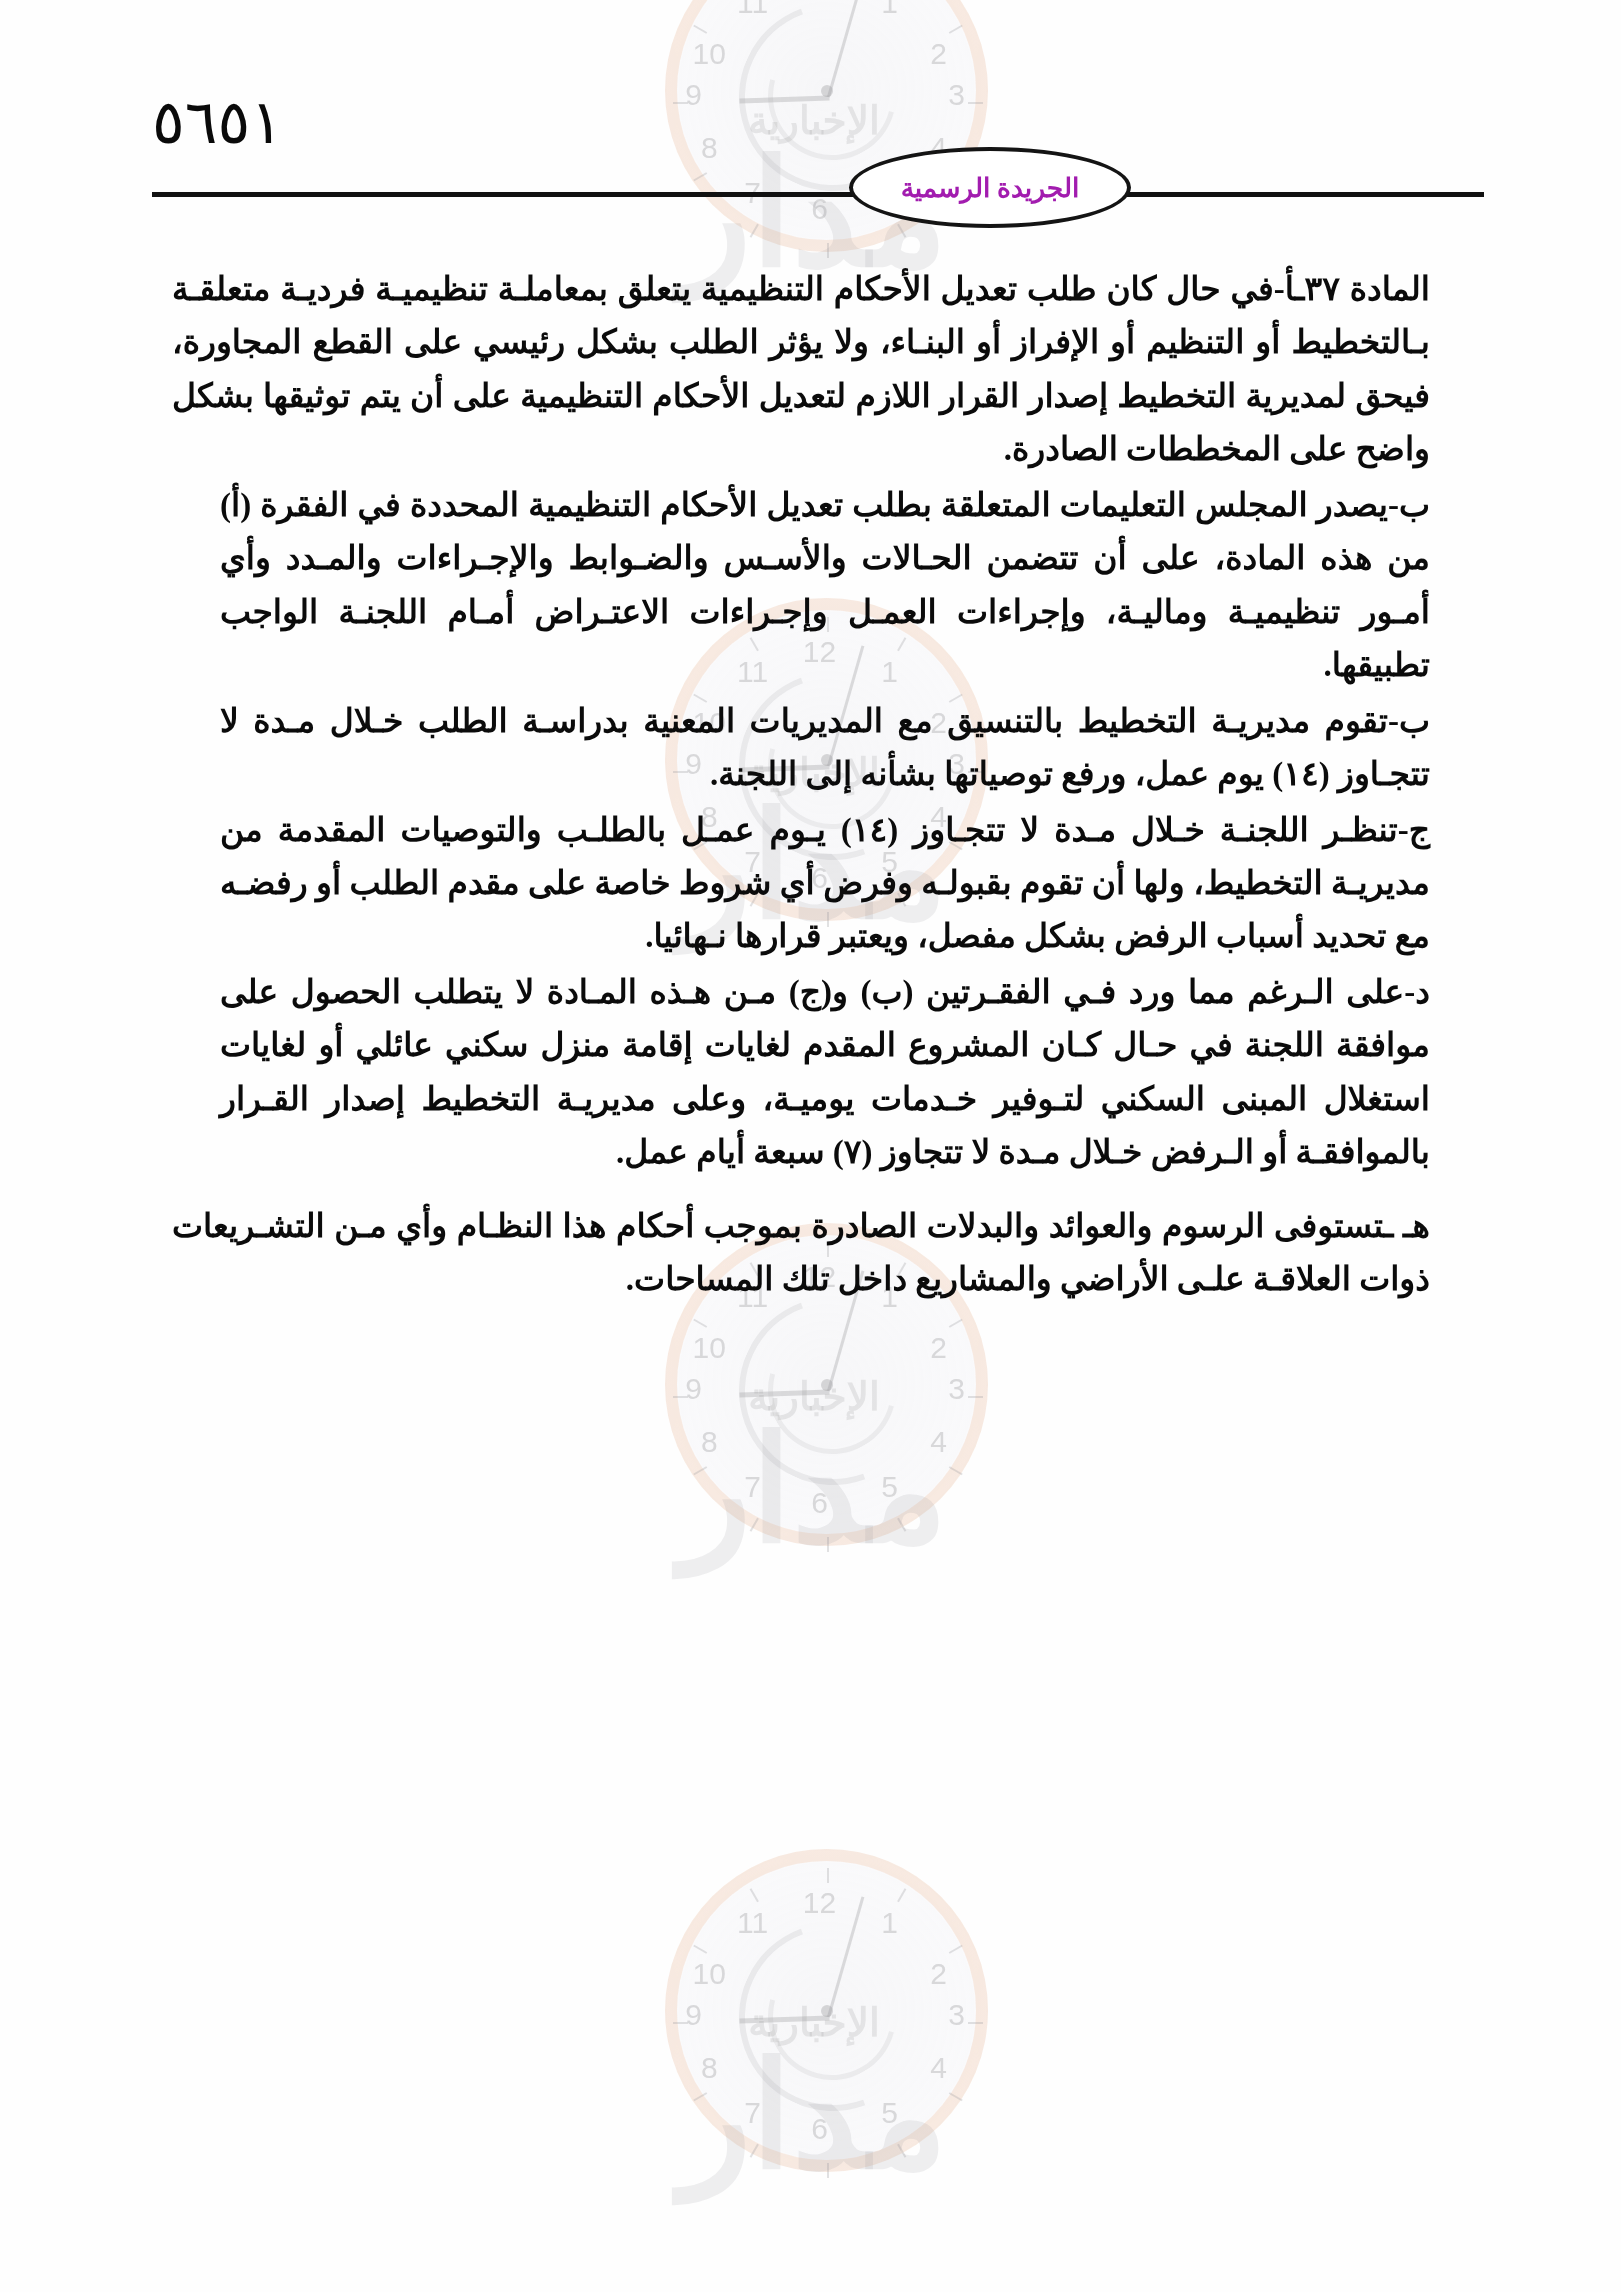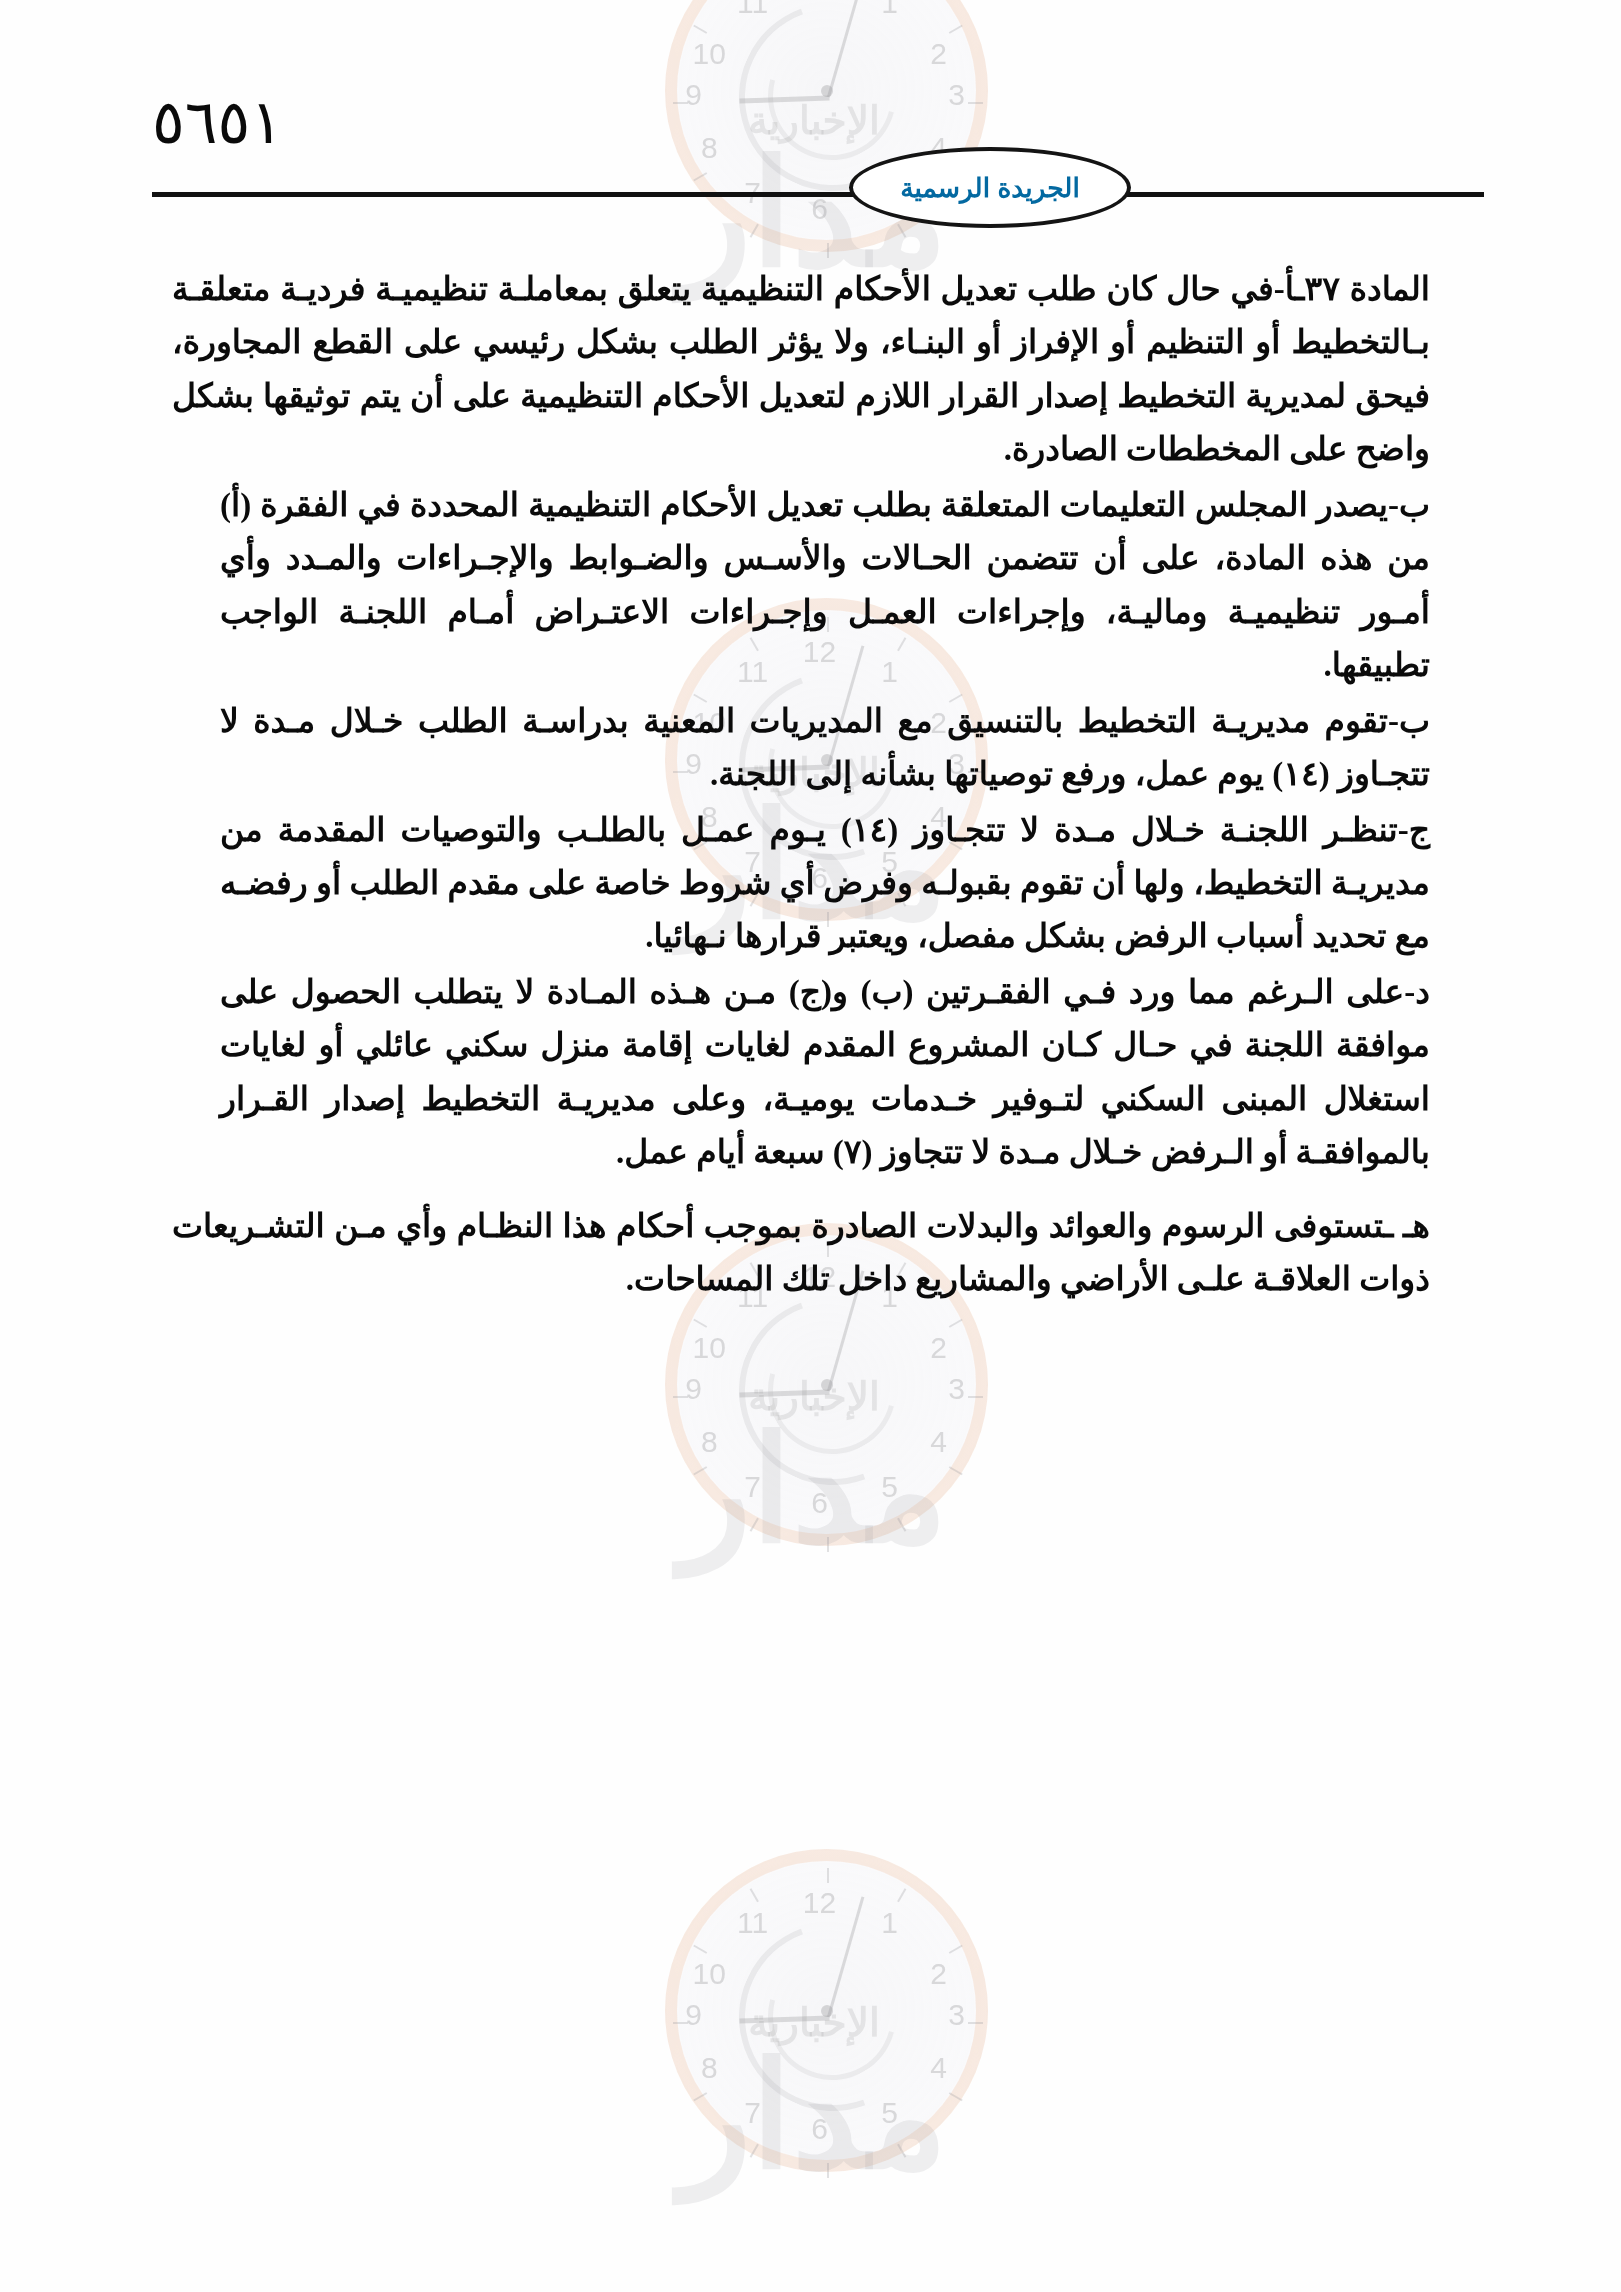--- a/index.html
+++ b/index.html
@@ -154,24 +154,24 @@
     width: 274px;
     height: 73px;
     border: 4.9px solid #141414;
     border-radius: 50% / 50%;
     background: #ffffff;
     display: flex;
     align-items: center;
     justify-content: center;
   }
   .gazette-oval span {
-    font-family: Liberation Sans, sans-serif;
+    font-family: Liberation Serif, serif;
     font-weight: bold;
     font-size: 26.5px;
-    color: #0369a1;
+    color: #a21caf;
     white-space: nowrap;
     letter-spacing: 0.5px;
   }
 
   
   .body {
     position: absolute;
     top: 263px;
     right: 191px;
     left: 172px;

